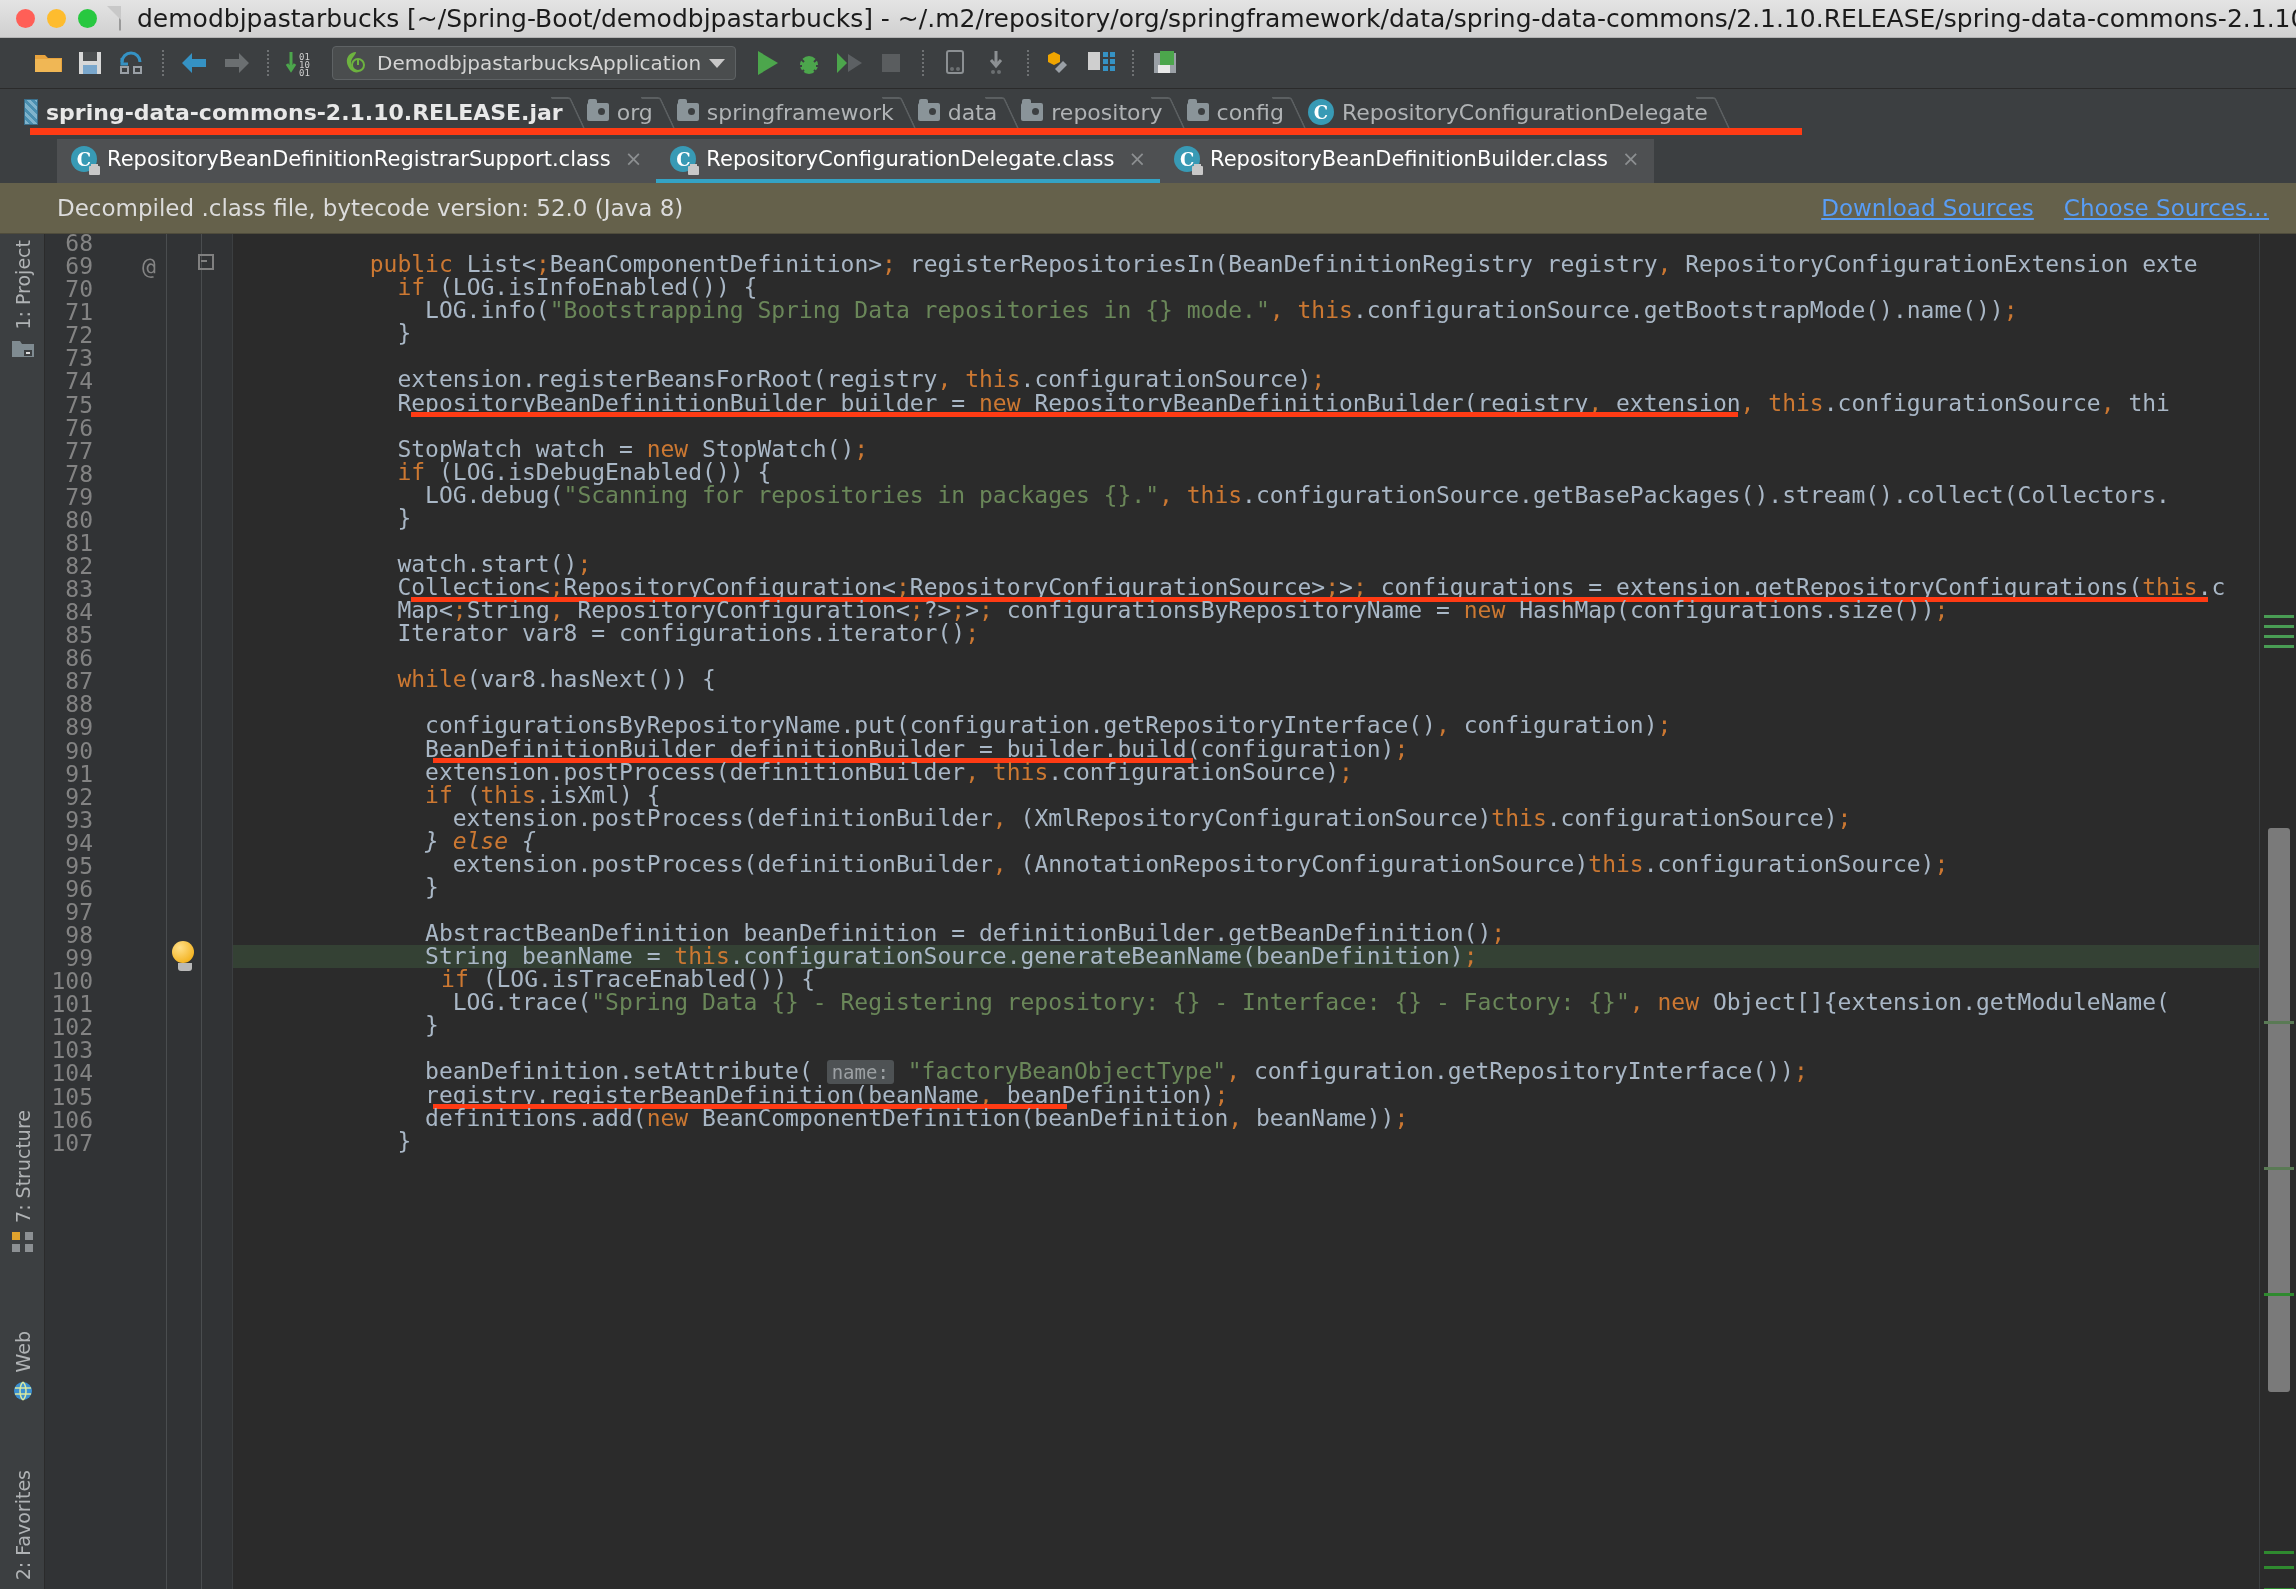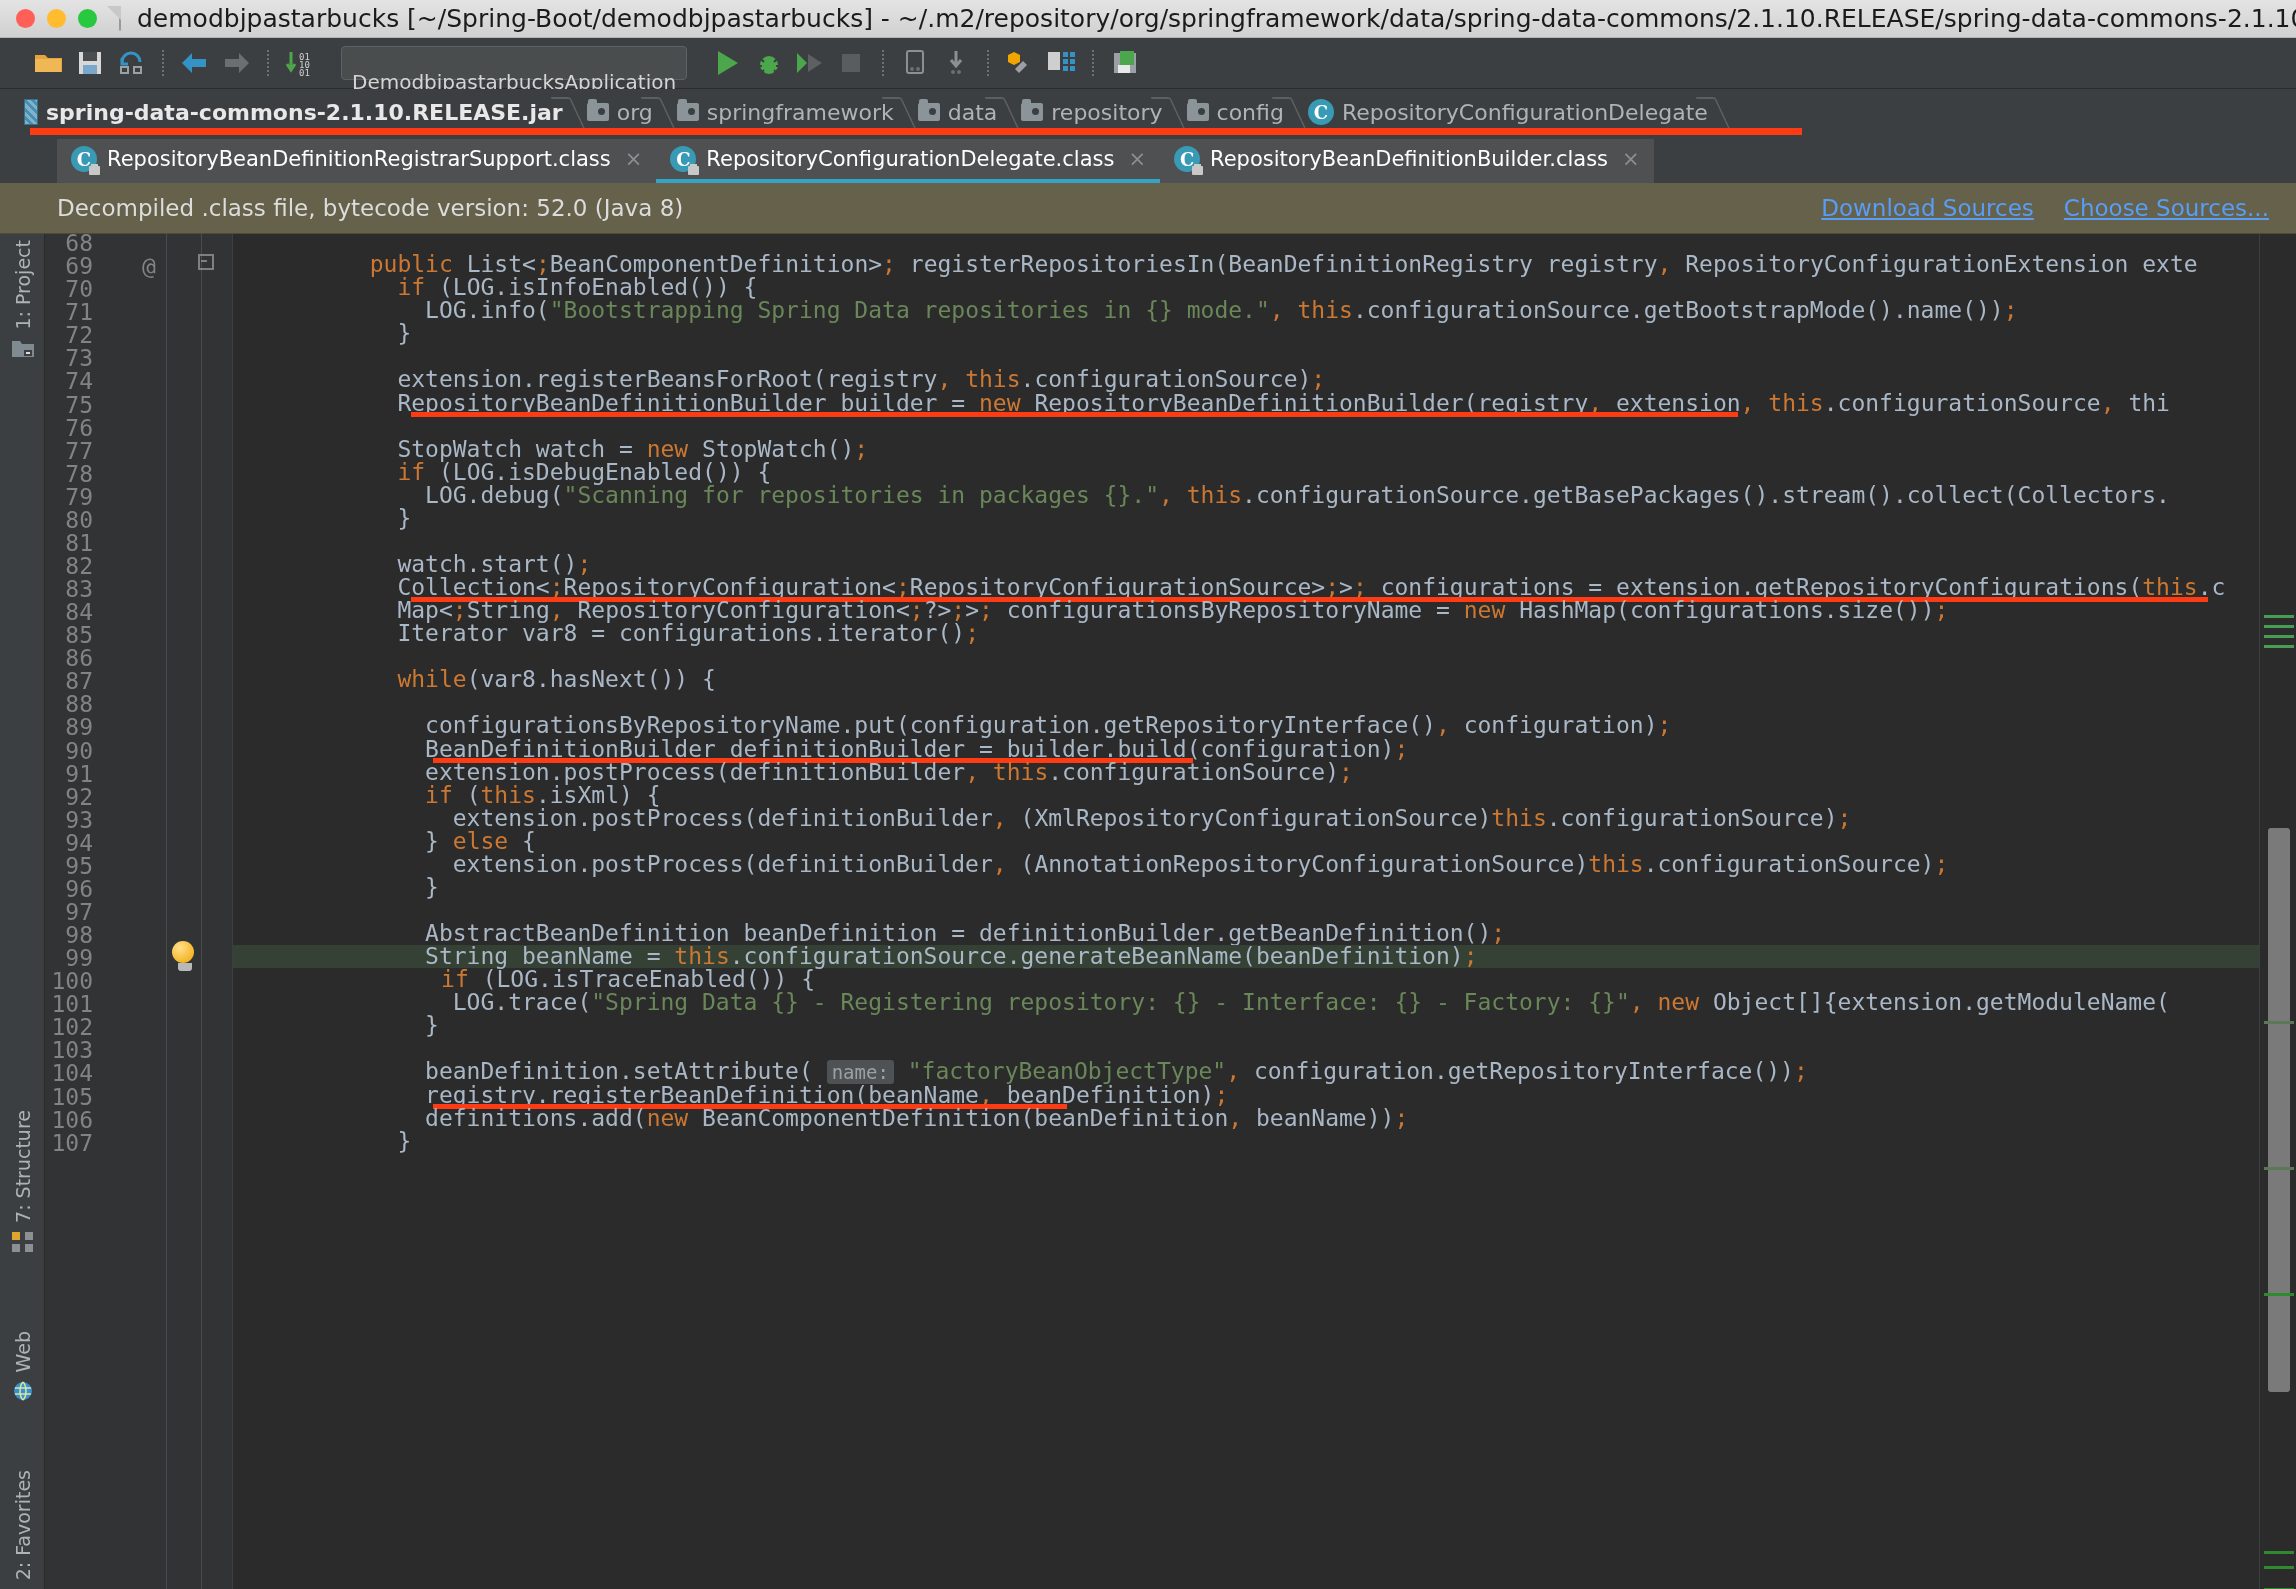--- a/index.html
+++ b/index.html
@@ -61,23 +61,22 @@
     border-left: 2px dotted #6e7173;
   }
   .runcfg {
     height: 34px;
     min-width: 307px;
     background: #4a4d4e;
     border: 1px solid #5e6264;
     border-radius: 4px;
     display: flex; align-items: center;
     gap: 8px;
-    padding: 15px 10px;
-    margin: 0 19px;
-    flex-direction: column;
+    padding: 0 10px;
+    margin: 0 10px;
   }
   .runcfg .label {
     color: #d4d4d4; font-size: 20px; white-space: nowrap;
     flex: 1;
   }
   .caret-down {
     width: 0; height: 0;
     border-left: 8px solid transparent;
     border-right: 8px solid transparent;
     border-top: 9px solid #c8c8c8;
@@ -587,21 +586,21 @@
       <div class="cline" style="top: 365px; left: 0px;"><span style="display:inline-block;width:109px"></span>    Map&lt;<span class="punc">;</span>String<span class="punc">,</span> RepositoryConfiguration&lt;<span class="punc">;</span>?&gt;<span class="punc">;</span>&gt;<span class="punc">;</span> configurationsByRepositoryName = <span class="kw">new</span> HashMap(configurations.size())<span class="punc">;</span></div>
       <div class="cline" style="top: 388px; left: 0px;"><span style="display:inline-block;width:109px"></span>    Iterator var8 = configurations.iterator()<span class="punc">;</span></div>
       <div class="cline" style="top: 411px; left: 0px;"><span style="display:inline-block;width:109px"></span></div>
       <div class="cline" style="top: 434px; left: 0px;"><span style="display:inline-block;width:109px"></span>    <span class="kw">while</span>(var8.hasNext()) {</div>
       <div class="cline" style="top: 480px; left: 0px;"><span style="display:inline-block;width:109px"></span>      configurationsByRepositoryName.put(configuration.getRepositoryInterface()<span class="punc">,</span> configuration)<span class="punc">;</span></div>
       <div class="cline" style="top: 504px; left: 0px;"><span style="display:inline-block;width:109px"></span>      BeanDefinitionBuilder definitionBuilder = builder.build(configuration)<span class="punc">;</span></div>
       <div class="ul-red" style="top: 524px; left: 200px; width: 760px; background: rgb(255, 59, 20);"></div>
       <div class="cline" style="top: 527px; left: 0px;"><span style="display:inline-block;width:109px"></span>      extension.postProcess(definitionBuilder<span class="punc">,</span> <span class="kw">this</span>.configurationSource)<span class="punc">;</span></div>
       <div class="cline" style="top: 550px; left: 0px;"><span style="display:inline-block;width:109px"></span>      <span class="kw">if</span> (<span class="kw">this</span>.isXml) {</div>
       <div class="cline" style="top: 573px; left: 0px;"><span style="display:inline-block;width:109px"></span>        extension.postProcess(definitionBuilder<span class="punc">,</span> (XmlRepositoryConfigurationSource)<span class="kw">this</span>.configurationSource)<span class="punc">;</span></div>
-      <div class="cline" style="top: 596px; left: 0px;"><span style="display:inline-block;width:109px"></span>      } <span class="kw">else</span> {</div>
+      <div class="cline" style="top: 596px; left: 0px; font-style: italic;"><span style="display:inline-block;width:109px"></span>      } <span class="kw">else</span> {</div>
       <div class="cline" style="top: 619px; left: 0px;"><span style="display:inline-block;width:109px"></span>        extension.postProcess(definitionBuilder<span class="punc">,</span> (AnnotationRepositoryConfigurationSource)<span class="kw">this</span>.configurationSource)<span class="punc">;</span></div>
       <div class="cline" style="top: 642px; left: 0px;"><span style="display:inline-block;width:109px"></span>      }</div>
       <div class="cline" style="top: 665px; left: 0px;"><span style="display:inline-block;width:109px"></span></div>
       <div class="cline" style="top: 688px; left: 0px; text-align: right;"><span style="display:inline-block;width:109px"></span>      AbstractBeanDefinition beanDefinition = definitionBuilder.getBeanDefinition()<span class="punc">;</span></div>
       <div style="position: absolute; left: 0px; right: 0px; height: 23px; background: rgb(52, 65, 52); top: 711px;"></div>
       <div class="cline" style="top: 711px; left: 0px;"><span style="display:inline-block;width:109px"></span>      String beanName = <span class="kw">this</span>.configurationSource.generateBeanName(beanDefinition)<span class="punc">;</span></div>
       <div class="cline" style="top: 734px; left: 16px; text-align: right;"><span style="display:inline-block;width:109px"></span>      <span class="kw">if</span> (LOG.isTraceEnabled()) {</div>
       <div class="cline" style="top: 757px; left: 0px;"><span style="display:inline-block;width:109px"></span>        LOG.trace(<span class="str">"Spring Data {} - Registering repository: {} - Interface: {} - Factory: {}"</span><span class="punc">,</span> <span class="kw">new</span> Object[]{extension.getModuleName(</div>
       <div class="cline" style="top: 780px; left: 0px;"><span style="display:inline-block;width:109px"></span>      }</div>
       <div class="cline" style="top: 803px; left: 0px;"><span style="display:inline-block;width:109px"></span></div>

